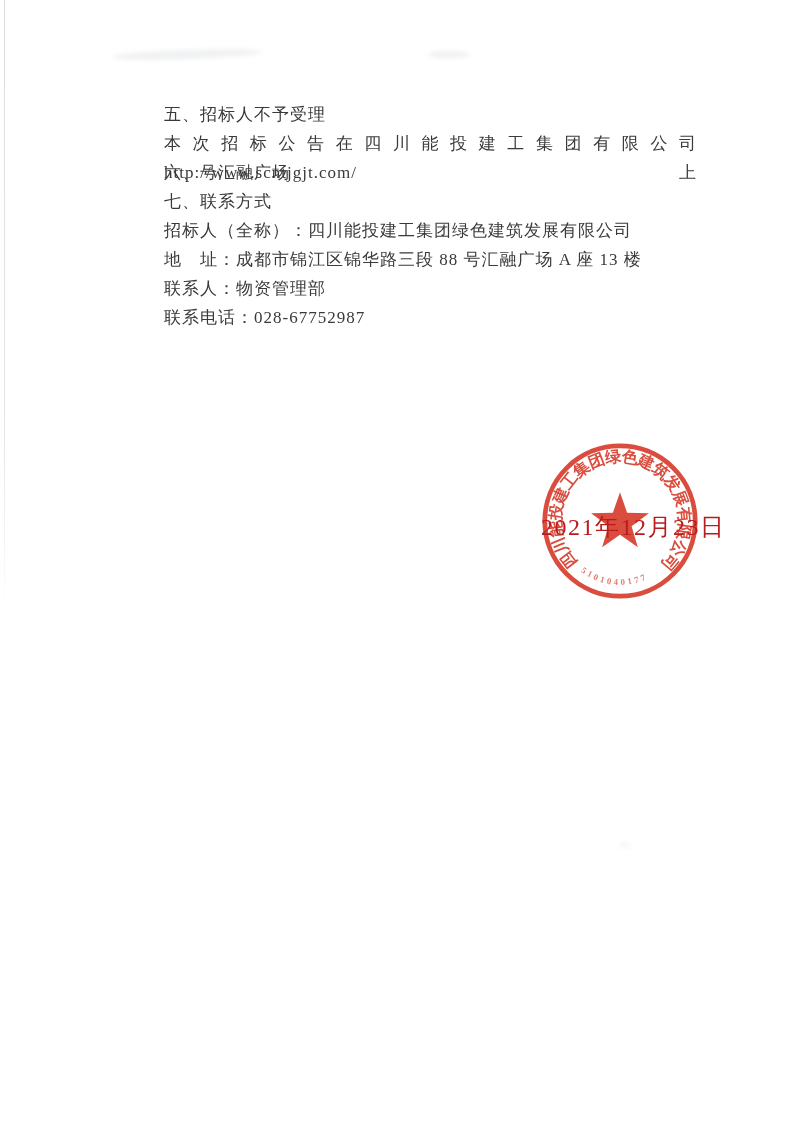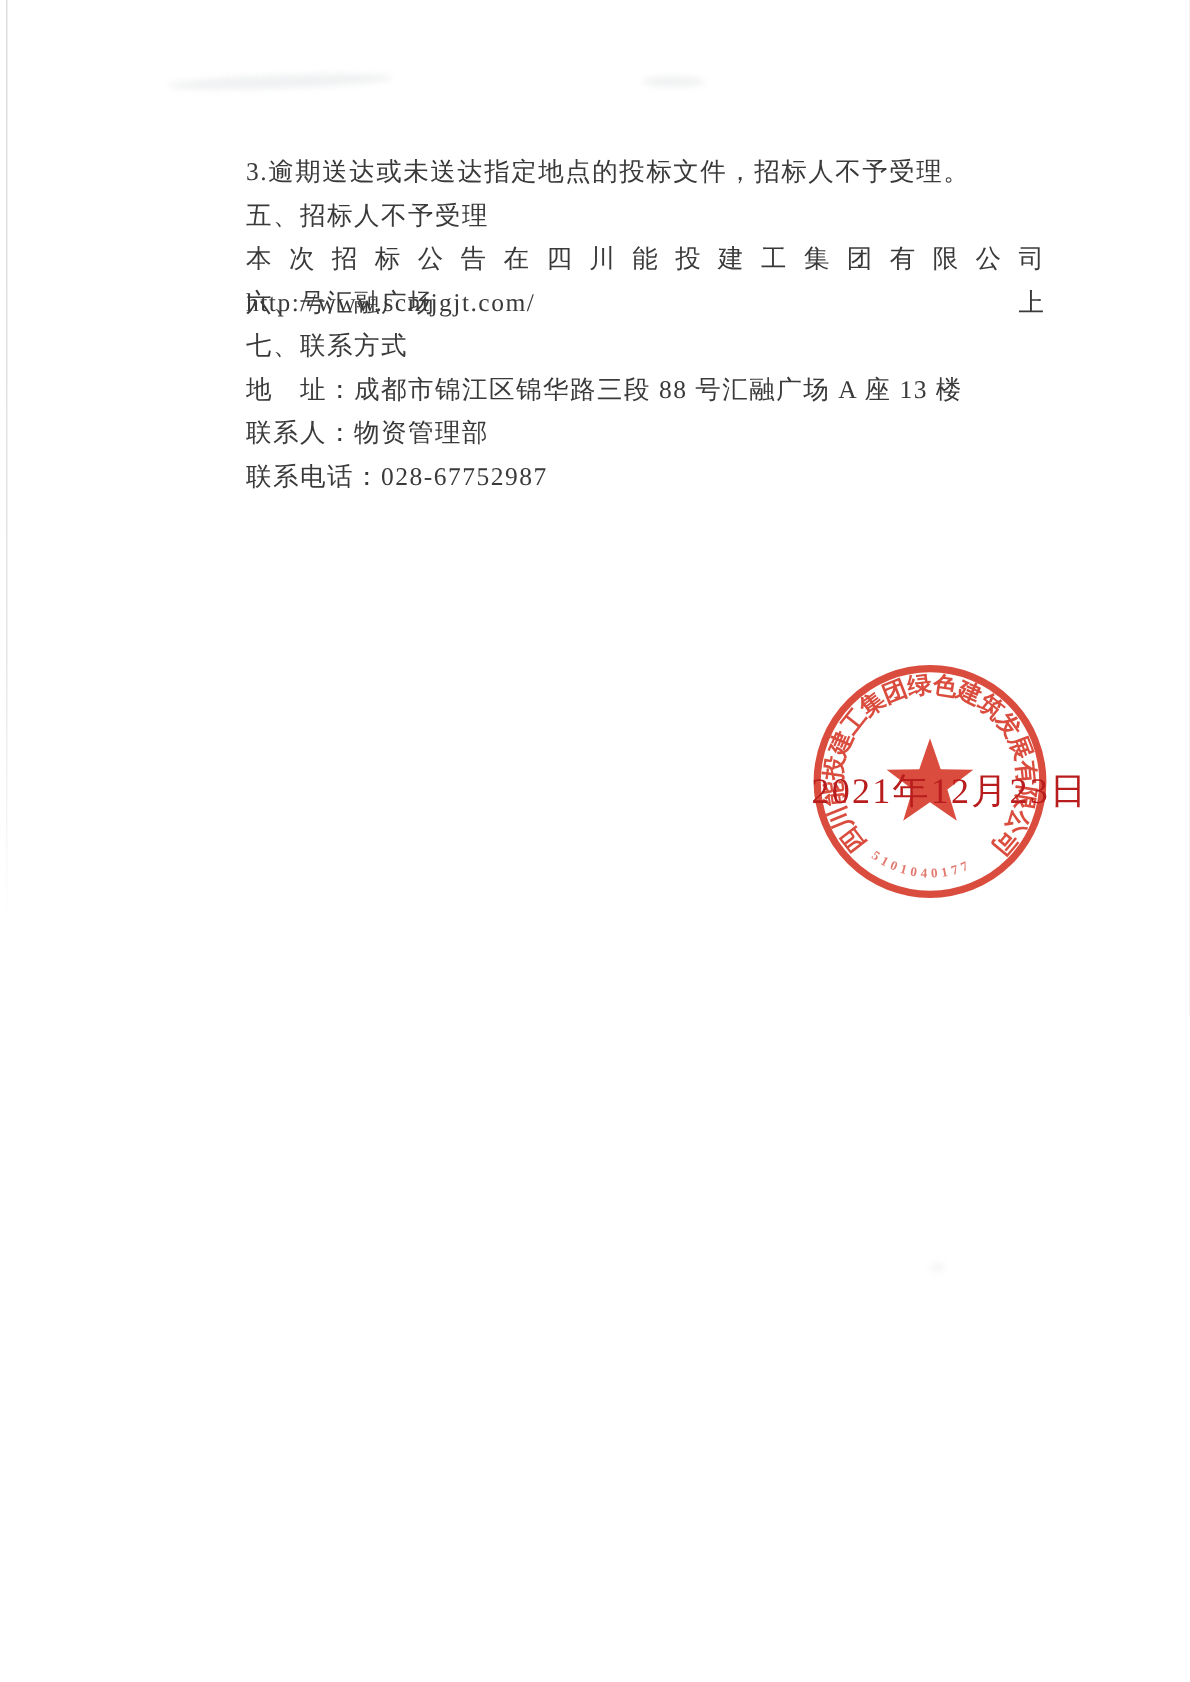--- a/index.html
+++ b/index.html
@@ -59,25 +59,25 @@
 <body>
 
 <div class="page">
 
   <div class="edge-line"></div>
   <div class="smudge a"></div>
   <div class="smudge b"></div>
   <div class="smudge c"></div>
 
   <div class="doc">
-    <div class="line indent">3.逾期送达或未送达指定地点的投标文件，招标人不予受理。</div>
     <div class="line indent">五、招标人不予受理</div>
     <div class="line indent justify">本次招标公告在四川能投建工集团有限公司http://www.scntjgjt.com/上</div>
     <div class="line indent">六、号汇融广场</div>
     <div class="line indent">七、联系方式</div>
+    <div class="line indent">招标人（全称）：四川能投建工集团绿色建筑发展有限公司</div>
     <div class="line indent">地　址：成都市锦江区锦华路三段 88 号汇融广场 A 座 13 楼</div>
     <div class="line indent">联系人：物资管理部</div>
     <div class="line indent">联系电话：028-67752987</div>
   </div>
 
   <div class="stamp">
     <svg viewBox="0 0 200 200">
       <circle cx="100" cy="100" r="94" fill="none" stroke-width="6" stroke="#d63a2a"></circle>
       <path id="arcText" d="M47.67,152.33 A74,74 0 1 1 152.33,152.33" fill="none"></path>
       <text class="seal-text" font-size="20" letter-spacing="-0.5" fill="#d63a2a">

